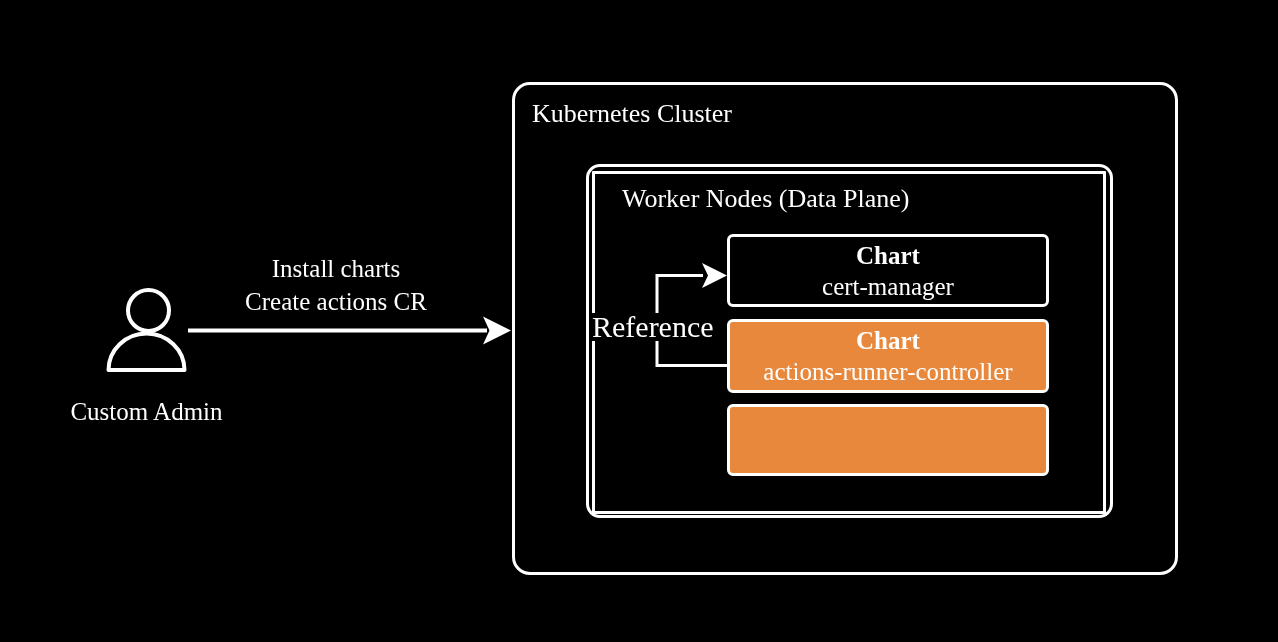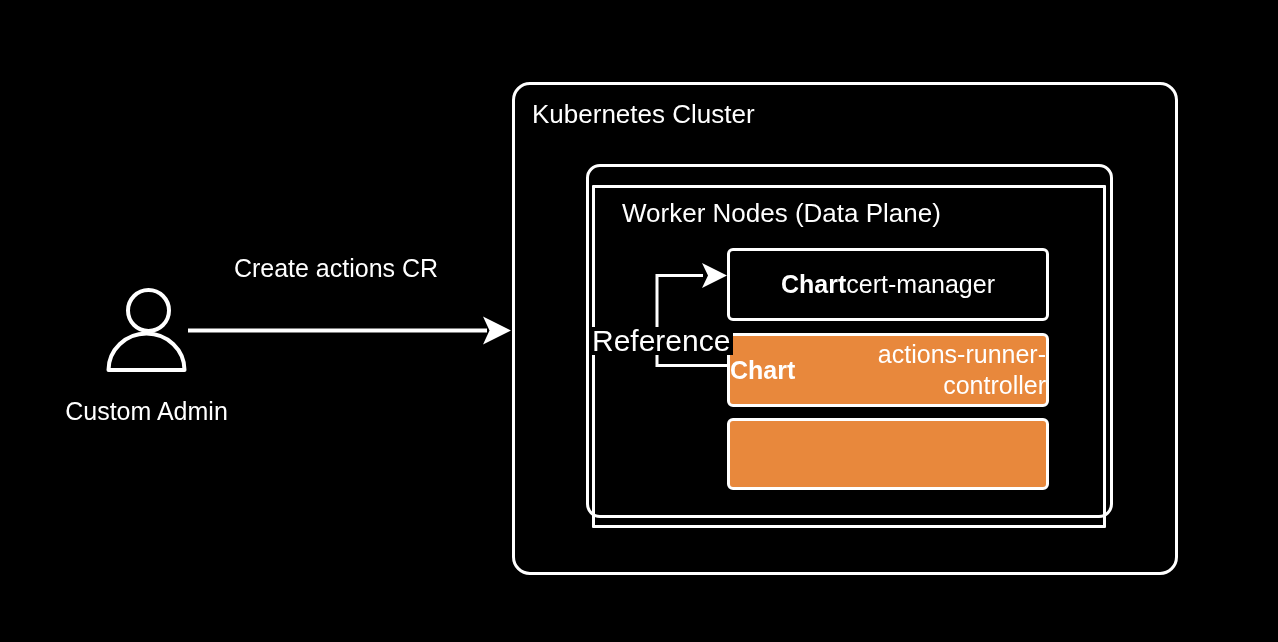--- a/index.html
+++ b/index.html
@@ -9,21 +9,21 @@
     --accent-orange: #E8883C;
   }
   * { margin: 0; padding: 0; box-sizing: border-box; }
   html, body { background: var(--background); }
   .page {
     position: relative;
     width: 1278px;
     height: 642px;
     background: var(--background);
     color: var(--text);
-    font-family: Liberation Sans, sans-serif;
+    font-family: Liberation Serif, serif;
     overflow: hidden;
   }
   .abs { position: absolute; }
 
   
   .overlay {
     position: absolute;
     left: 0; top: 0;
     width: 1278px; height: 642px;
     z-index: 4;
@@ -48,34 +48,34 @@
   }
 
   
   .worker-outer {
     left: 71px; top: 79px;
     width: 527px; height: 354px;
     border: 3px solid var(--stroke);
     border-radius: 14px;
   }
   .worker-inner {
-    left: 3px; top: 18px;
+    left: 3px; top: 4px;
     width: 514px; height: 343px;
     border: 3px solid var(--stroke);
     border-radius: 1px;
   }
 
   
   .node {
     left: 132px;
     width: 322px;
     border: 3px solid var(--stroke);
     border-radius: 6px;
     display: flex;
-    flex-direction: row;
+    flex-direction: column;
     align-items: center;
     justify-content: center;
     text-align: right;
     background: var(--background);
     font-size: 25px;
     line-height: 31px;
   }
   .node .node-title { font-weight: bold; display: block; }
   .node .node-sub   { display: block; }
   .node.orange { background: var(--accent-orange); }
@@ -147,18 +147,19 @@
 
         <div class="node node-cr orange abs">
         </div>
 
         <div class="ref-label abs">Reference</div>
       </div>
     </div>
   </div>
 
   <div class="side-label arrow-label abs">
+    <span>Install charts</span>
     <span>Create actions CR</span>
   </div>
 
   <div class="side-label admin-label abs">Custom Admin</div>
 
 </div>
 
 </body></html>

